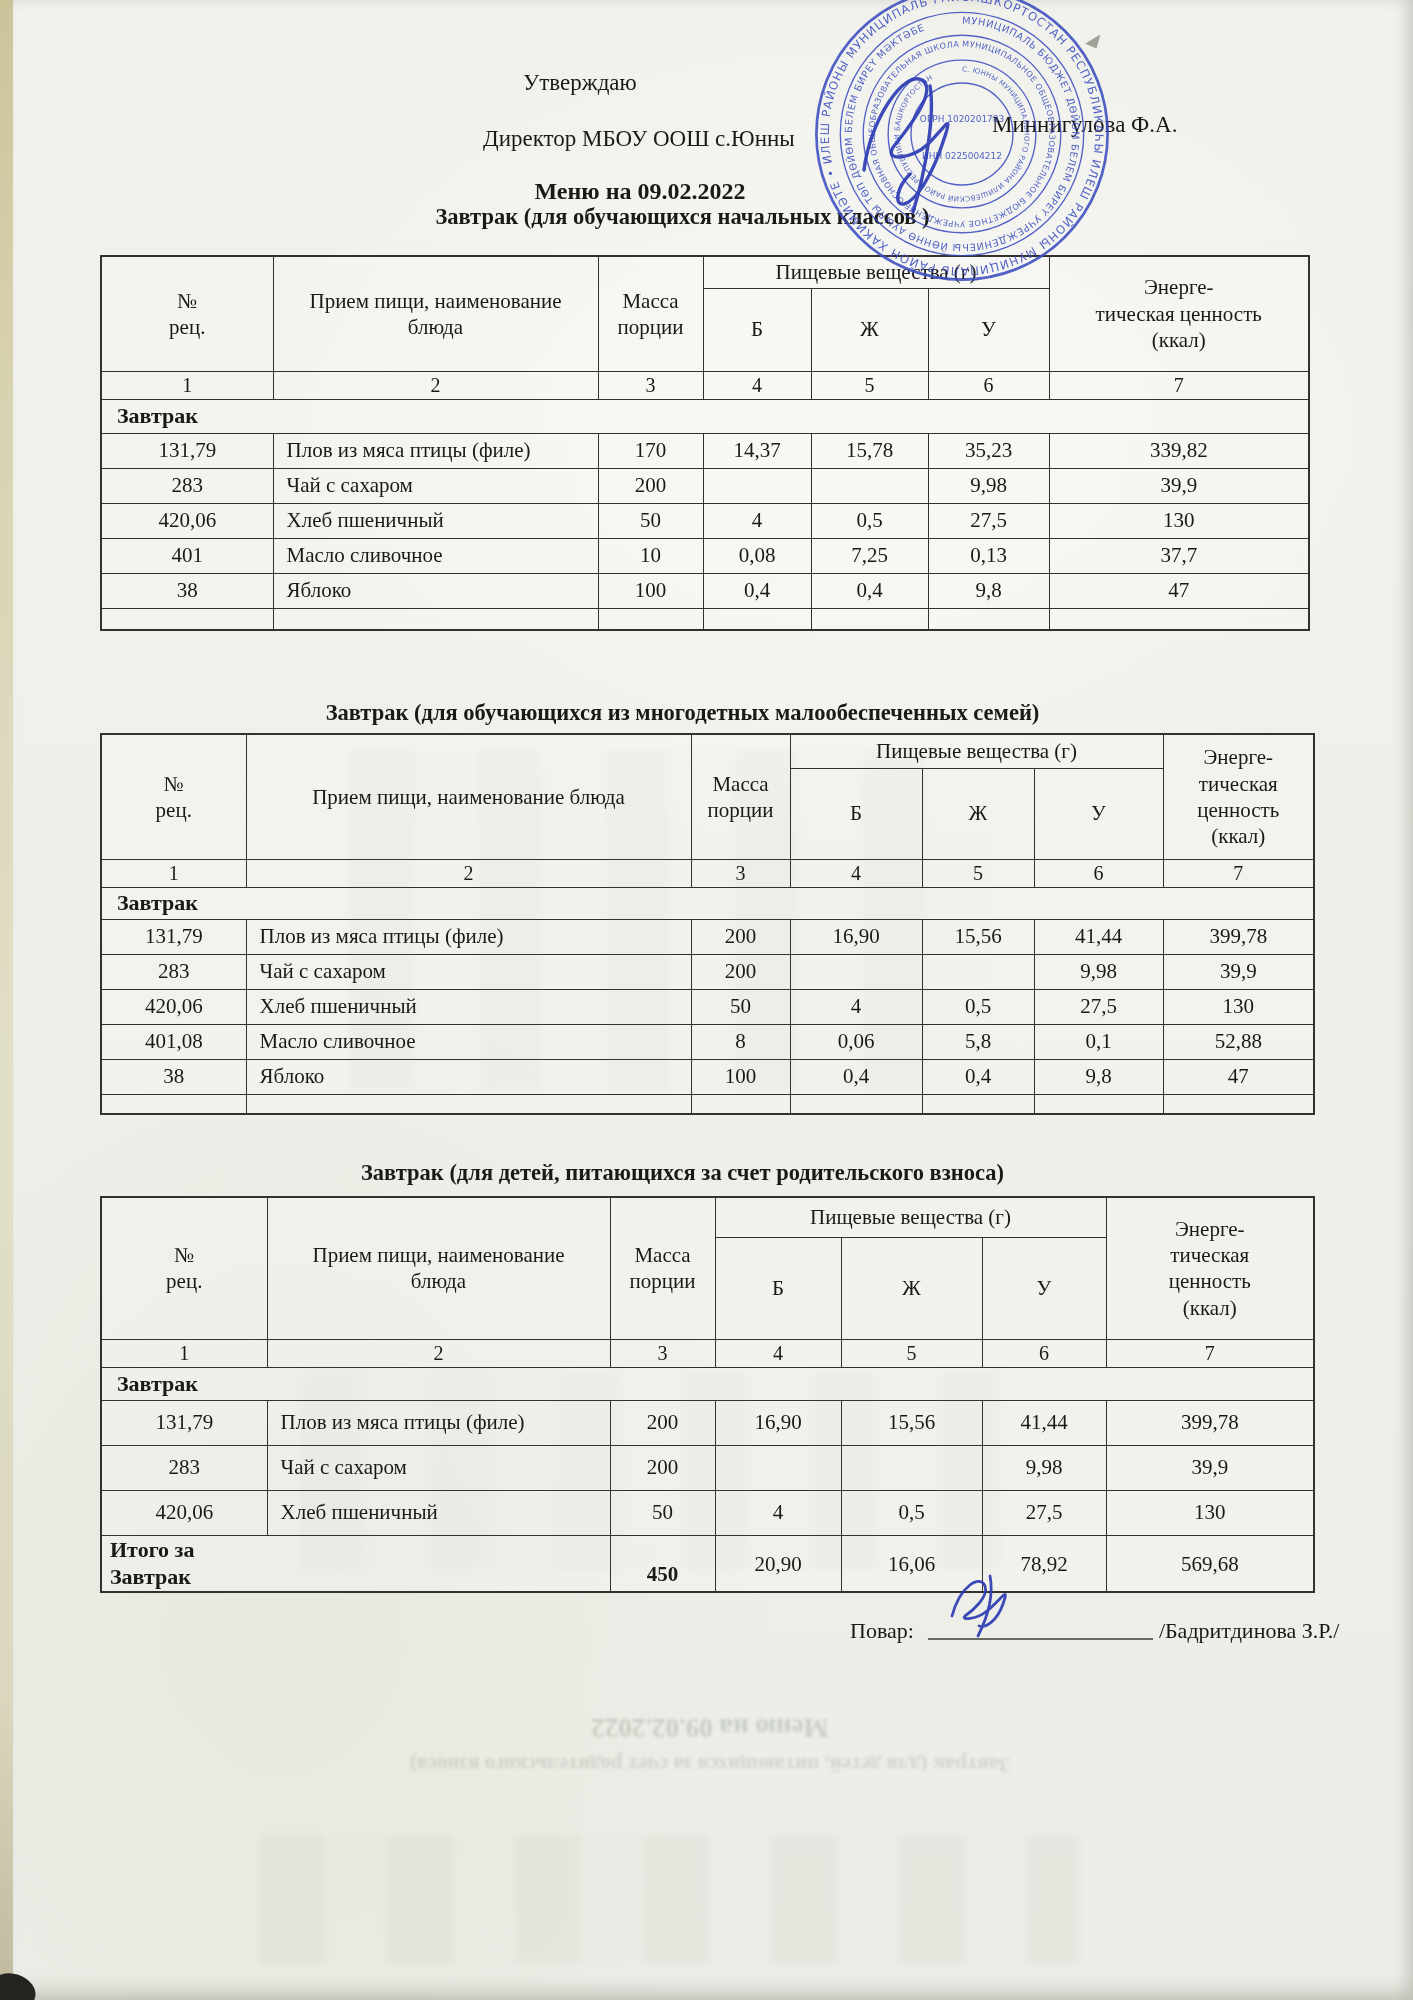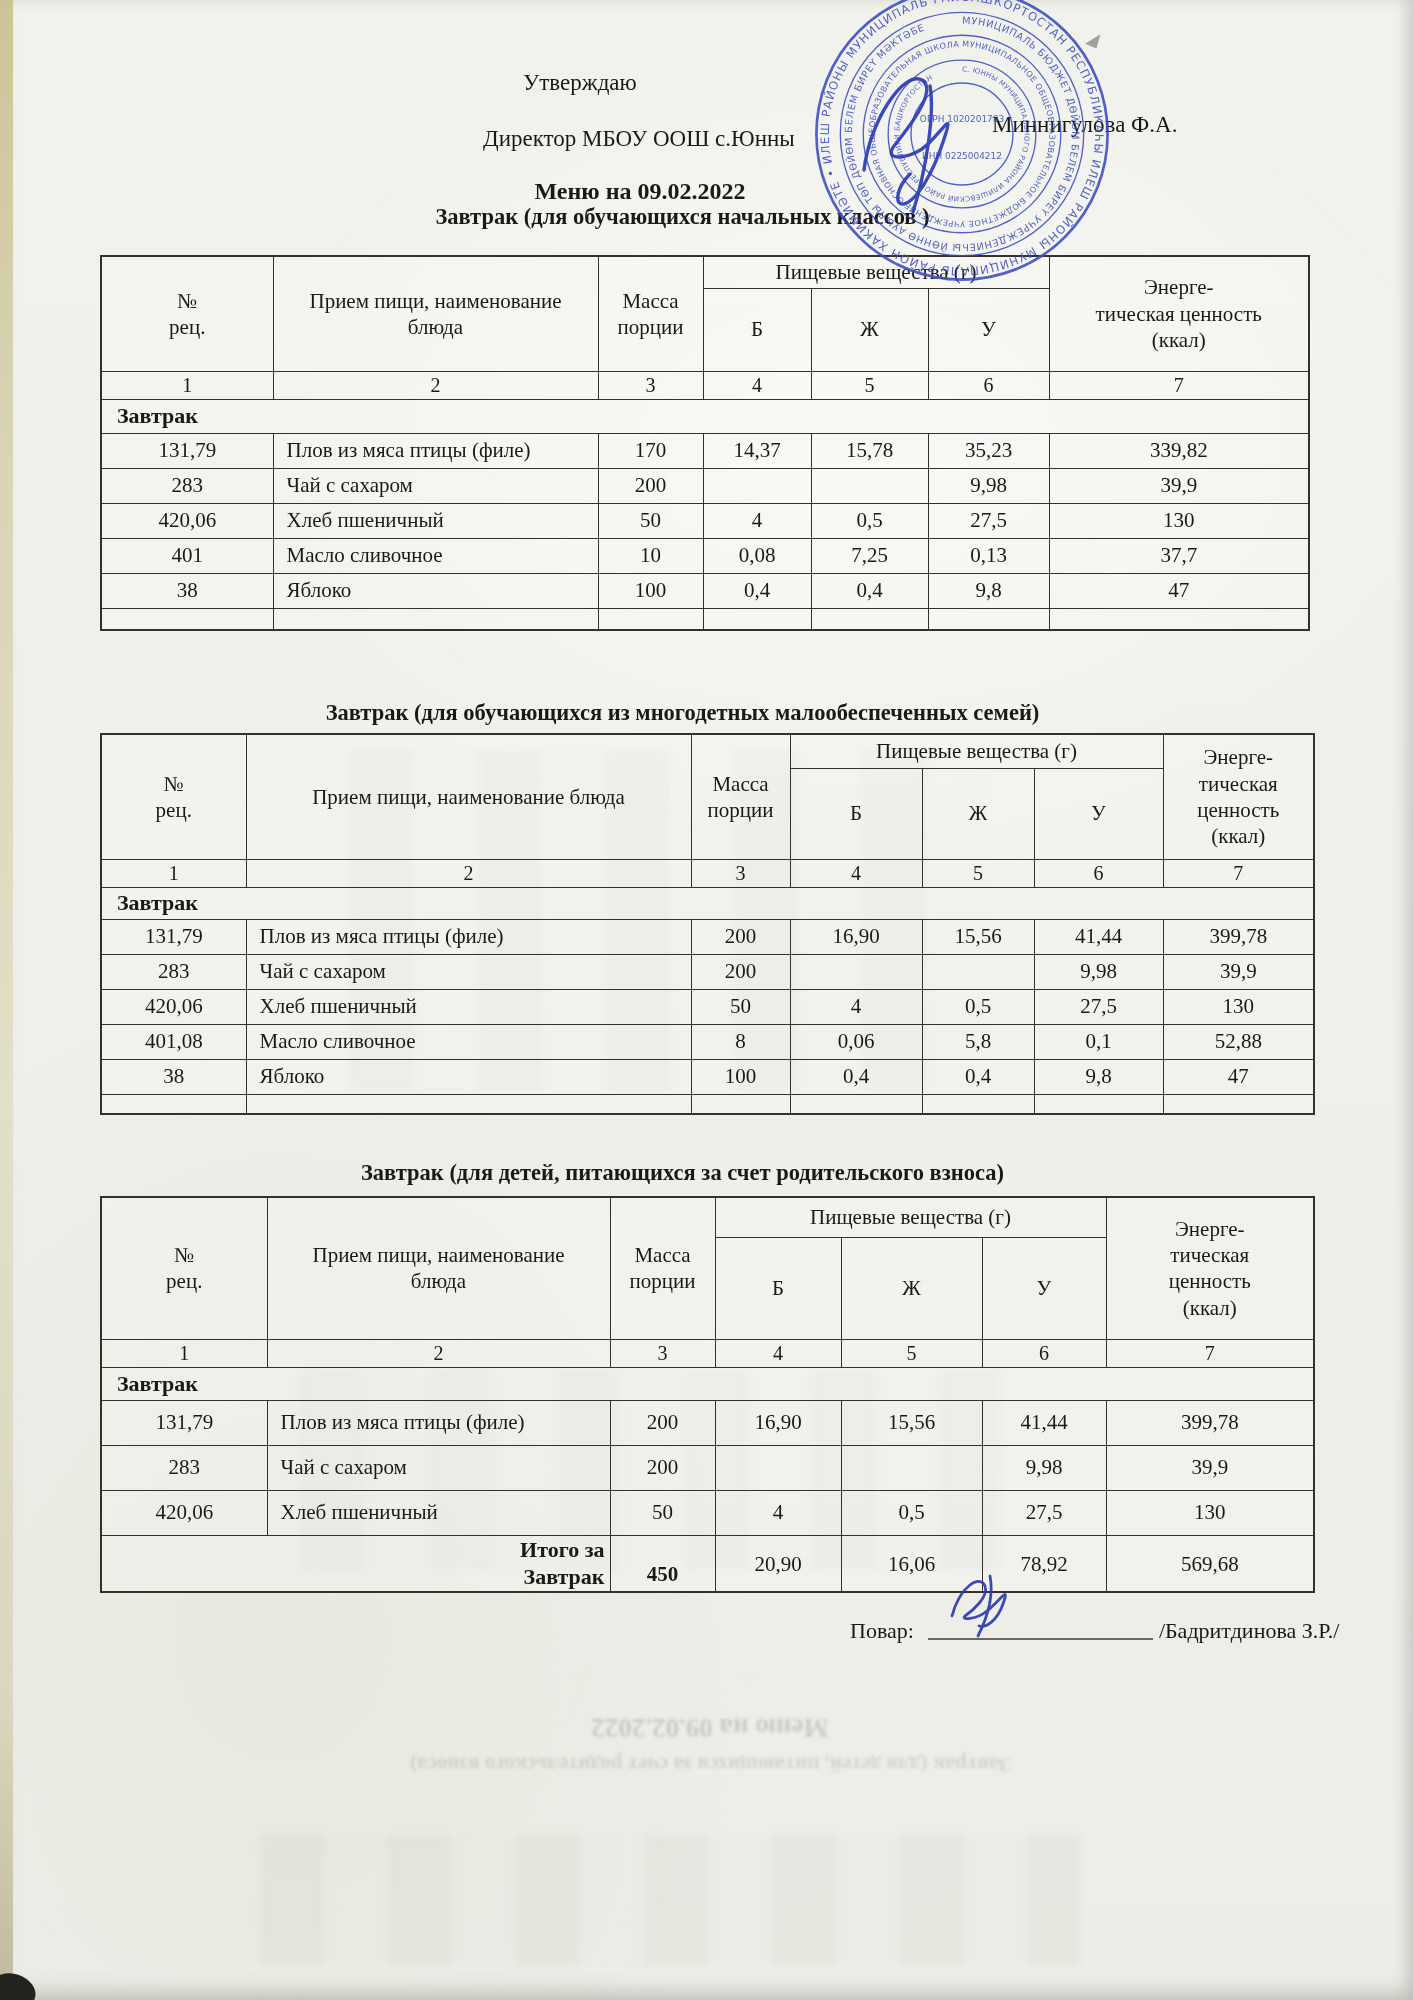--- a/index.html
+++ b/index.html
@@ -34,21 +34,21 @@
 
   
   .table-host{position:absolute;z-index:2;}
   table.grid{border-collapse:collapse;table-layout:fixed;background:rgba(250,250,246,.35);}
   .grid{border:2.6px solid #34312c;}
   .grid th,.grid td{border:1.7px solid #34312c;padding:0 5px;text-align:center;
     font-weight:normal;font-size:21px;line-height:1.25;white-space:pre-line;overflow:hidden;}
   .grid .dish{text-align:left;padding-left:13px;}
   .grid .sec{text-align:left;font-weight:bold;padding-left:15px;font-size:22px;}
   .grid .numrow td{font-size:20px;}
-  .grid .tot-label{text-align:right;font-weight:bold;padding-left:8px;font-size:22px;vertical-align:middle;}
+  .grid .tot-label{text-align:left;font-weight:bold;padding-left:8px;font-size:22px;vertical-align:middle;}
   .grid .tot-mass{font-weight:bold;vertical-align:bottom;padding-bottom:3px;}
   .grid .tot-val{vertical-align:top;padding-top:15px;}
 
   
   .stamp{position:absolute;left:806px;top:-22px;width:312px;height:312px;z-index:3;opacity:.88;}
   .sig-director{position:absolute;left:834px;top:52px;width:150px;height:170px;z-index:4;}
   .footer{position:absolute;left:850px;top:1618px;z-index:2;display:flex;align-items:flex-end;font-size:22px;}
   .sig-line{display:inline-block;width:225px;border-bottom:2px solid rgba(60,58,52,.75);margin:0 6px 4px 14px;}
   .sig-cook{position:absolute;left:938px;top:1568px;width:130px;height:72px;z-index:3;}
 

